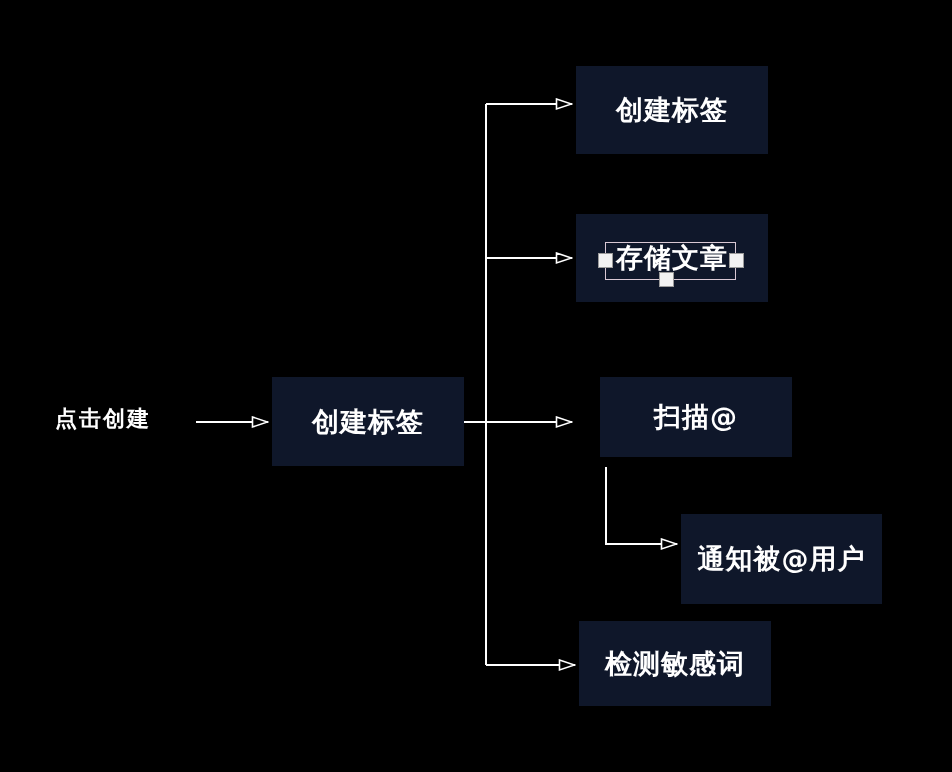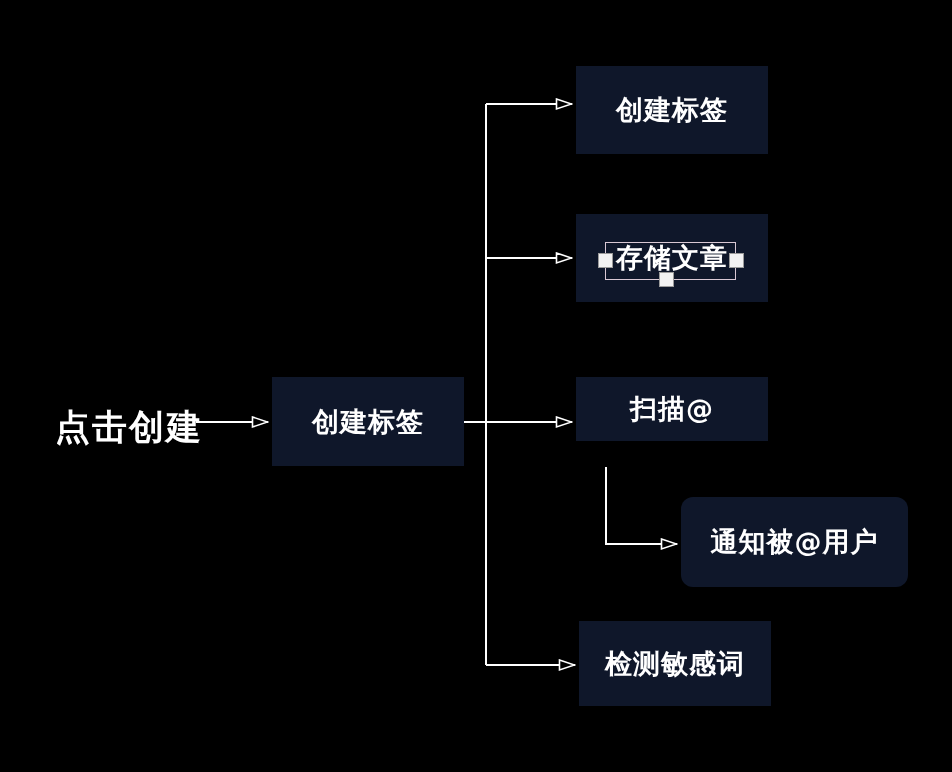--- a/index.html
+++ b/index.html
@@ -31,21 +31,21 @@
     justify-content: center;
     font-size: 27px;
     letter-spacing: 1px;
     box-sizing: border-box;
     user-select: none;
     font-weight: bold;
   }
   .plain-label {
     position: absolute;
     color: #FFFFFF;
-    font-size: 35px;
+    font-size: 22px;
     font-weight: bold;
     letter-spacing: 2px;
     white-space: nowrap;
     user-select: none;
   }
   
   .edit-box {
     position: absolute;
     border: 1px solid #d9c8d4;
     box-sizing: border-box;
@@ -98,25 +98,25 @@
   </div>
 
   <div class="node" style="left:576px; top:66px; width:192px; height:88px;">
     <span>创建标签</span>
   </div>
 
   <div class="node" style="left:576px; top:214px; width:192px; height:88px;">
     <span>存储文章</span>
   </div>
 
-  <div class="node" style="left:576px; top:377px; width:192px; height:64px;">
+  <div class="node" style="left:600px; top:377px; width:192px; height:80px;">
     <span>扫描@</span>
   </div>
 
-  <div class="node" style="left:681px; top:497px; width:227px; height:90px;border-radius:12px;">
+  <div class="node" style="left:681px; top:514px; width:201px; height:90px;">
     <span>通知被@用户</span>
   </div>
 
   <div class="node" style="left:579px; top:621px; width:192px; height:85px;">
     <span>检测敏感词</span>
   </div>
 
   <div class="edit-box" style="left:605px; top:242px; width:131px; height:38px;"></div>
   <div class="handle" style="left:598px; top:253px;"></div>
   <div class="handle" style="left:729px; top:253px;"></div>

